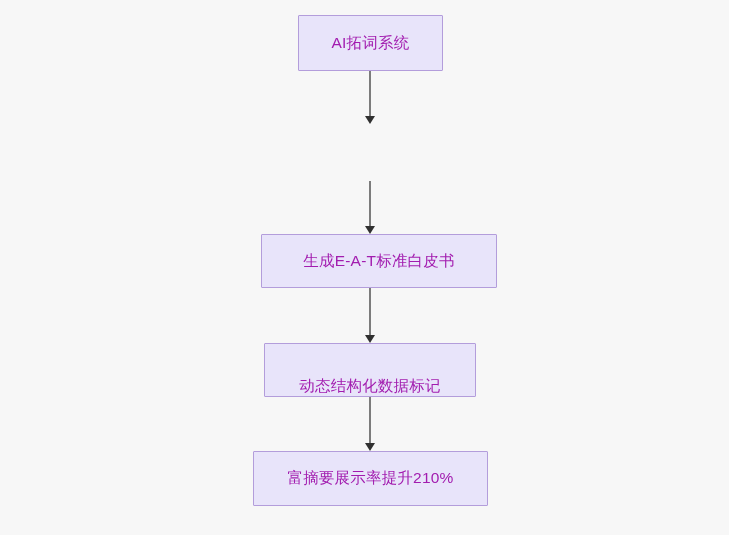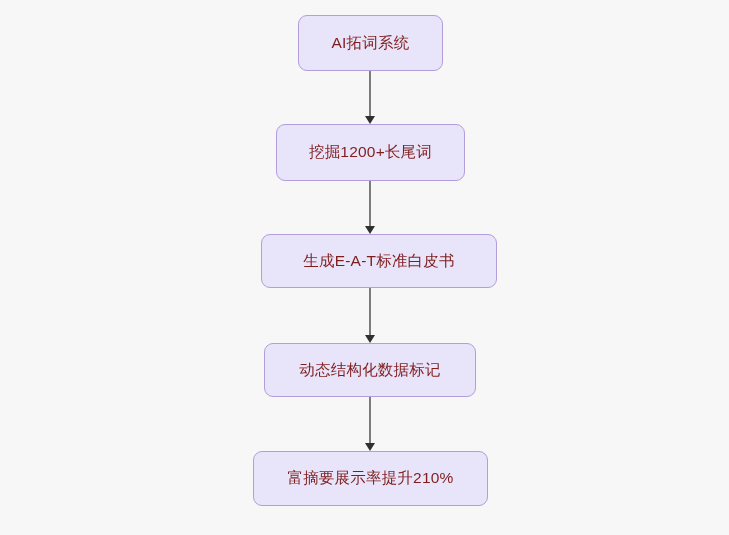--- a/index.html
+++ b/index.html
@@ -17,25 +17,25 @@
     position: relative;
     width: 729px;
     height: 535px;
     background: #f7f7f7;
   }
   .node {
     position: absolute;
     box-sizing: border-box;
     background: #e8e4fa;
     border: 1.6px solid #b39ddb;
-    border-radius: 9px;
+    border-radius: 1px;
     display: flex;
     align-items: center;
     justify-content: center;
-    color: #7f1d1d;
+    color: #a21caf;
     font-size: 15.5px;
     line-height: 1.2;
     letter-spacing: 0.2px;
     white-space: nowrap;
   }
   .node-label {
     display: block;
     text-align: center;
   }
   .edge {
@@ -69,39 +69,36 @@
 
   <div class="node" style="left:298px; top:15px; width:145px; height:56px;">
     <span class="node-label">AI拓词系统</span>
   </div>
 
   <div class="edge" style="left:364px; top:71px; width:12px; height:53px;">
     <div class="edge-line" style="height:45px;"></div>
     <div class="edge-head"></div>
   </div>
 
-  <div class="node" style="left:276px; top:124px; width:189px; height:57px;">
-    <span class="node-label">挖掘1200+长尾词</span>
-  </div>
 
   <div class="edge" style="left:364px; top:181px; width:12px; height:53px;">
     <div class="edge-line" style="height:45px;"></div>
     <div class="edge-head"></div>
   </div>
 
   <div class="node" style="left:261px; top:234px; width:236px; height:54px;">
     <span class="node-label">生成E-A-T标准白皮书</span>
   </div>
 
   <div class="edge" style="left:364px; top:288px; width:12px; height:55px;">
     <div class="edge-line" style="height:47px;"></div>
     <div class="edge-head"></div>
   </div>
 
-  <div class="node" style="left:264px; top:343px; width:212px; height:54px;">
+  <div class="node" style="left:264px; top:343px; width:212px; height:54px;align-items:flex-end;">
     <span class="node-label">动态结构化数据标记</span>
   </div>
 
   <div class="edge" style="left:364px; top:397px; width:12px; height:54px;">
     <div class="edge-line" style="height:46px;"></div>
     <div class="edge-head"></div>
   </div>
 
   <div class="node" style="left:253px; top:451px; width:235px; height:55px;">
     <span class="node-label">富摘要展示率提升210%</span>

